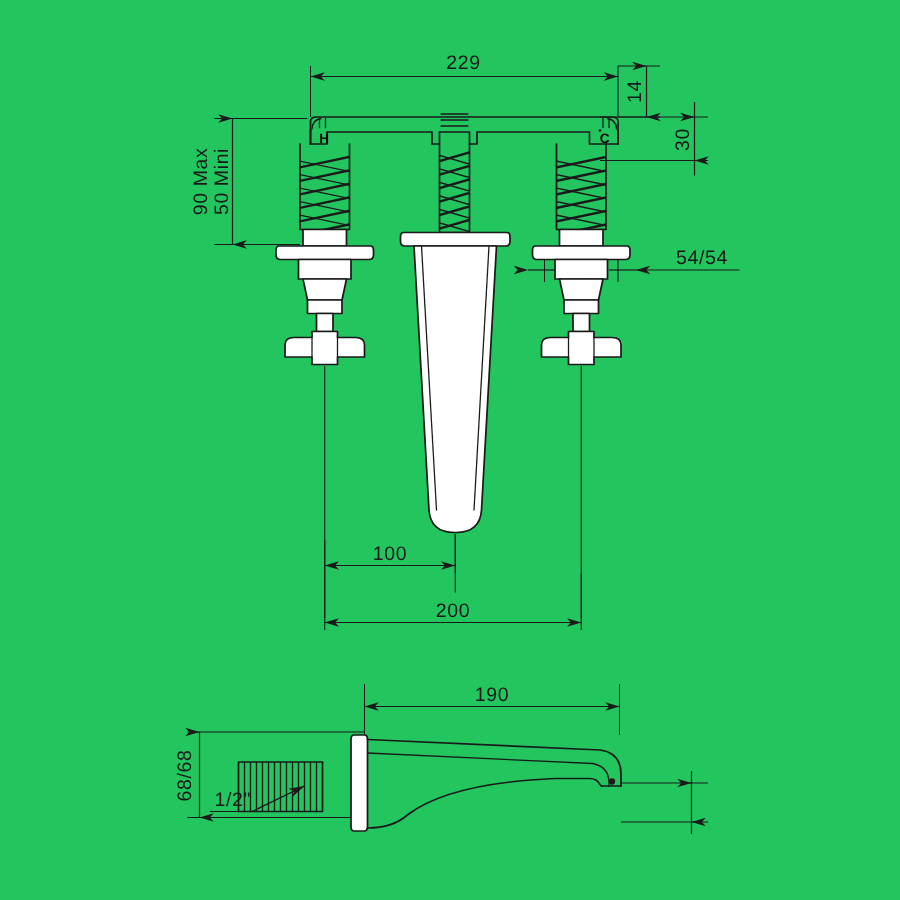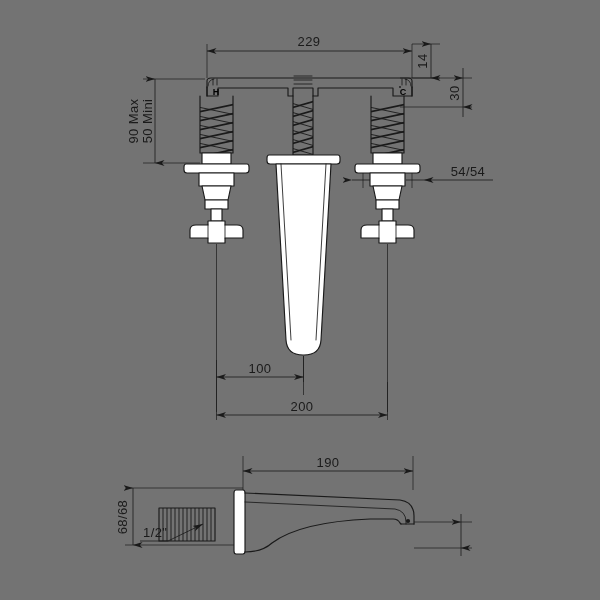--- a/index.html
+++ b/index.html
@@ -7,21 +7,21 @@
     padding: 0;
     background: #ffffff;
   }
   body {
     font-family: "Liberation Sans", sans-serif;
   }
   #sheet {
     position: relative;
     width: 600px;
     height: 600px;
-    background: #737373;
+    background: #22c55e;
     overflow: hidden;
   }
   #drawing {
     position: absolute;
     left: 0;
     top: 0;
     width: 600px;
     height: 600px;
   }
   .dim-text {

